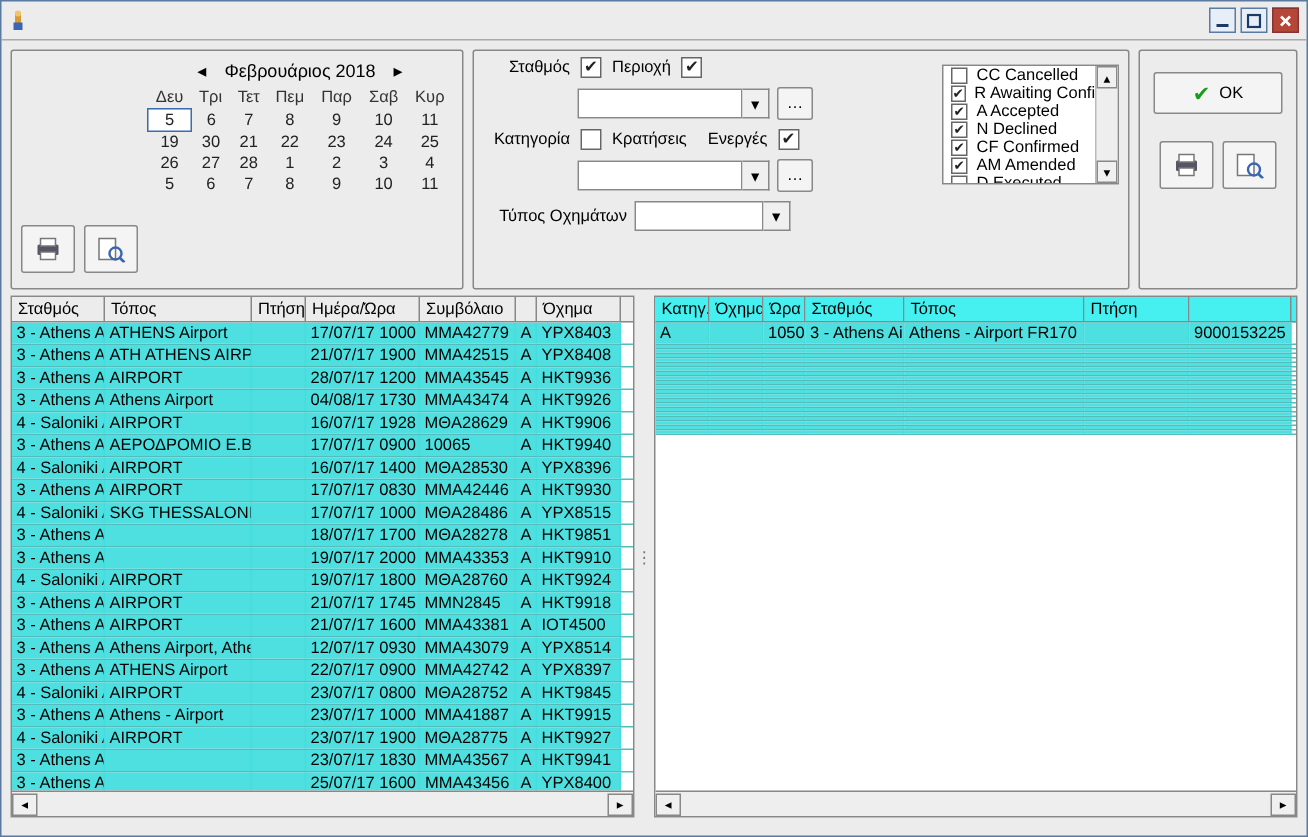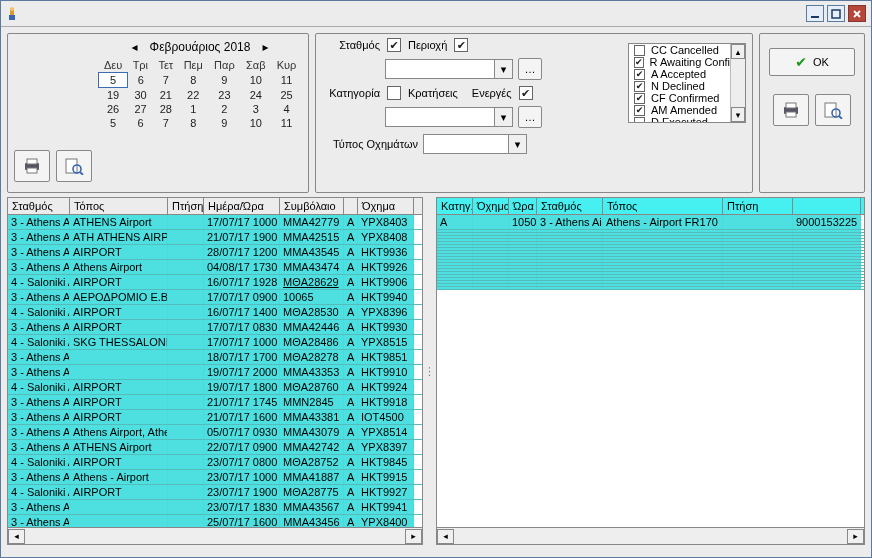--- a/index.html
+++ b/index.html
@@ -337,21 +337,21 @@
             <div class="gc" style="width: 76px;">04/08/17 1730</div>
             <div class="gc" style="width: 64px;">MMA43474</div>
             <div class="gc" style="width: 14px;">A</div>
             <div class="gc" style="width: 56px;">HKT9926</div>
           </div>
           <div class="gr">
             <div class="gc" style="width: 62px;">4 -  Saloniki A</div>
             <div class="gc" style="width: 98px;">AIRPORT</div>
             <div class="gc" style="width: 36px;"></div>
             <div class="gc" style="width: 76px;">16/07/17 1928</div>
-            <div class="gc" style="width: 64px; text-decoration: underline;">MΘA28629</div>
+            <div class="gc" style="width: 64px;">MΘA28629</div>
             <div class="gc" style="width: 14px;">A</div>
             <div class="gc" style="width: 56px;">HKT9906</div>
           </div>
           <div class="gr">
             <div class="gc" style="width: 62px;">3 - Athens Air</div>
             <div class="gc" style="width: 98px;">ΑΕΡΟΔΡΟΜΙΟ Ε.Β.</div>
             <div class="gc" style="width: 36px;"></div>
             <div class="gc" style="width: 76px;">17/07/17 0900</div>
             <div class="gc" style="width: 64px;">10065</div>
             <div class="gc" style="width: 14px;">A</div>
@@ -426,21 +426,21 @@
             <div class="gc" style="width: 36px;"></div>
             <div class="gc" style="width: 76px;">21/07/17 1600</div>
             <div class="gc" style="width: 64px;">MMA43381</div>
             <div class="gc" style="width: 14px;">A</div>
             <div class="gc" style="width: 56px;">IOT4500</div>
           </div>
           <div class="gr">
             <div class="gc" style="width: 62px;">3 - Athens Air</div>
             <div class="gc" style="width: 98px;">Athens Airport, Athens, G</div>
             <div class="gc" style="width: 36px;"></div>
-            <div class="gc" style="width: 76px;">05/07/17 0930</div>
+            <div class="gc" style="width: 76px;">12/07/17 0930</div>
             <div class="gc" style="width: 64px;">MMA43079</div>
             <div class="gc" style="width: 14px;">A</div>
             <div class="gc" style="width: 56px;">YPX8514</div>
           </div>
           <div class="gr">
             <div class="gc" style="width: 62px;">3 - Athens Air</div>
             <div class="gc" style="width: 98px;">ATHENS Airport</div>
             <div class="gc" style="width: 36px;"></div>
             <div class="gc" style="width: 76px;">22/07/17 0900</div>
             <div class="gc" style="width: 64px;">MMA42742</div>

